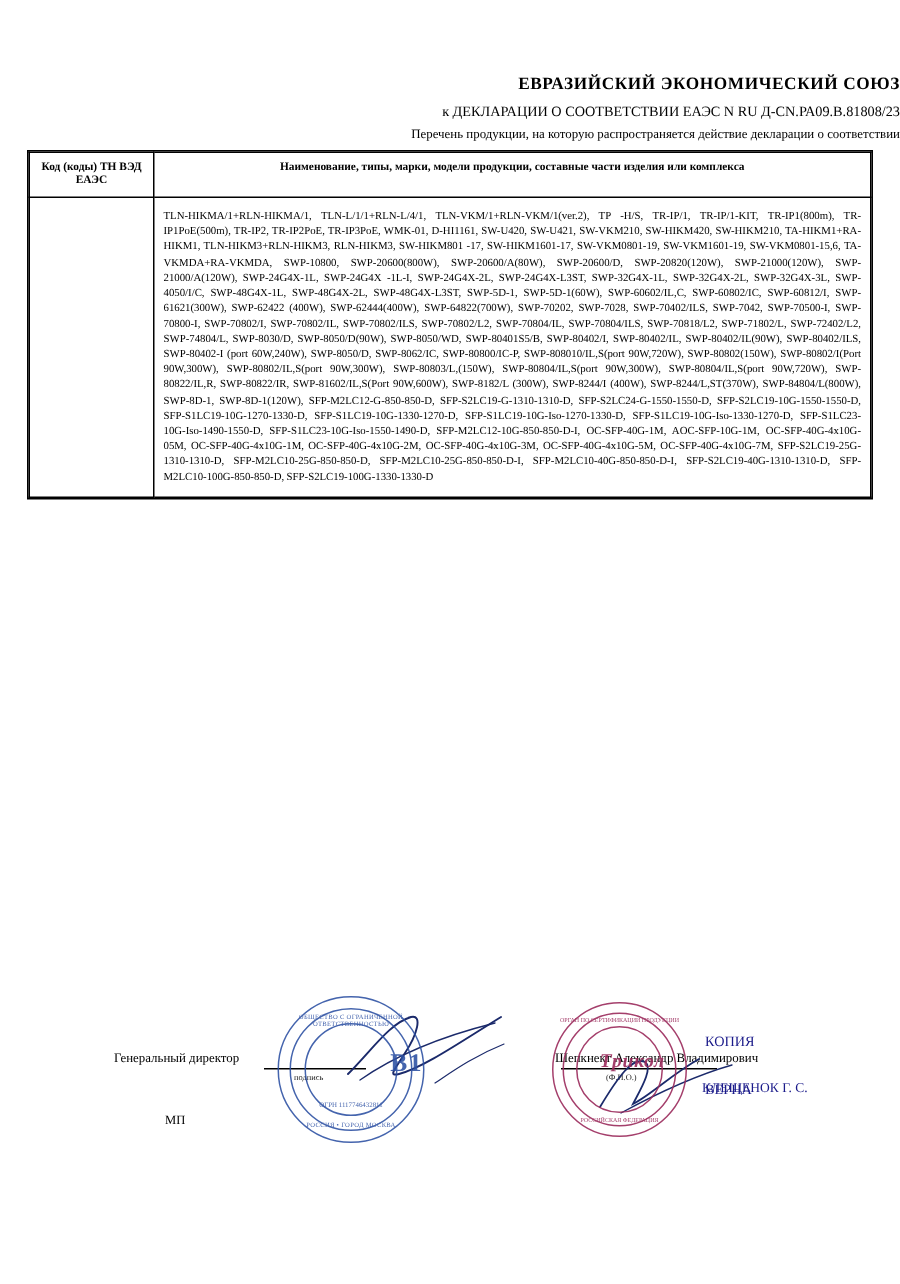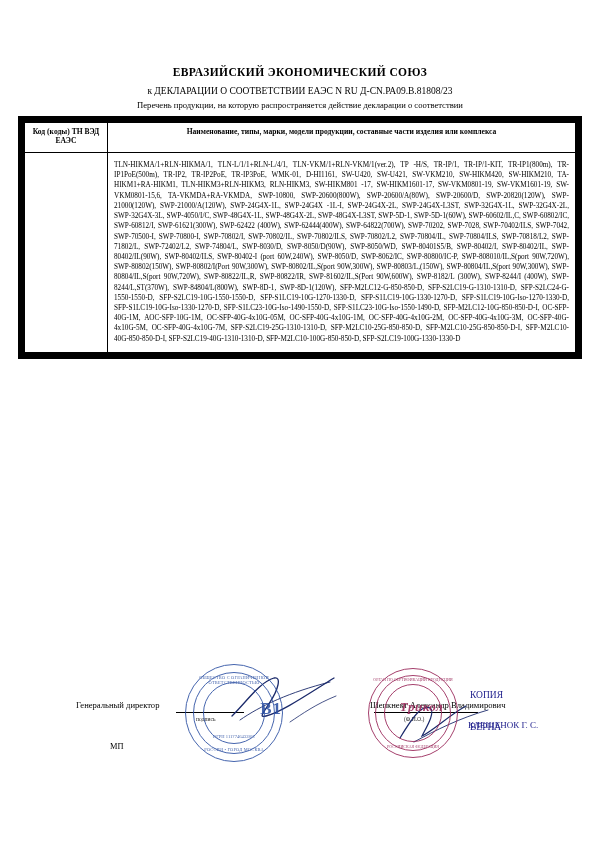--- a/index.html
+++ b/index.html
@@ -17,23 +17,22 @@
   }
   .page {
     position: absolute;
     left: 0; top: 0;
     width: 600px;
     height: 856px;
   }
 
   
   .header {
-    text-align: center;
+    text-align: right;
     padding-top: 50px;
-    margin-top: 16px;
   }
   .doc-title {
     font-size: 11.5px;
     font-weight: bold;
     letter-spacing: 0.4px;
     margin-bottom: 8px;
   }
   .annex-line {
     font-size: 9.5px;
     margin-bottom: 3px;
@@ -43,21 +42,21 @@
     margin-bottom: 4px;
   }
   .sub-line {
     font-size: 8.6px;
     margin-bottom: 6px;
   }
 
   
   .tbl-wrap {
     margin: 4px 18px 0 18px;
-    border: 6px solid #000000;
+    border: 1px solid #000000;
   }
   table.main {
     border-collapse: collapse;
     width: 100%;
     table-layout: fixed;
   }
   table.main th, table.main td {
     border: 1px solid #000;
     vertical-align: top;
   }

